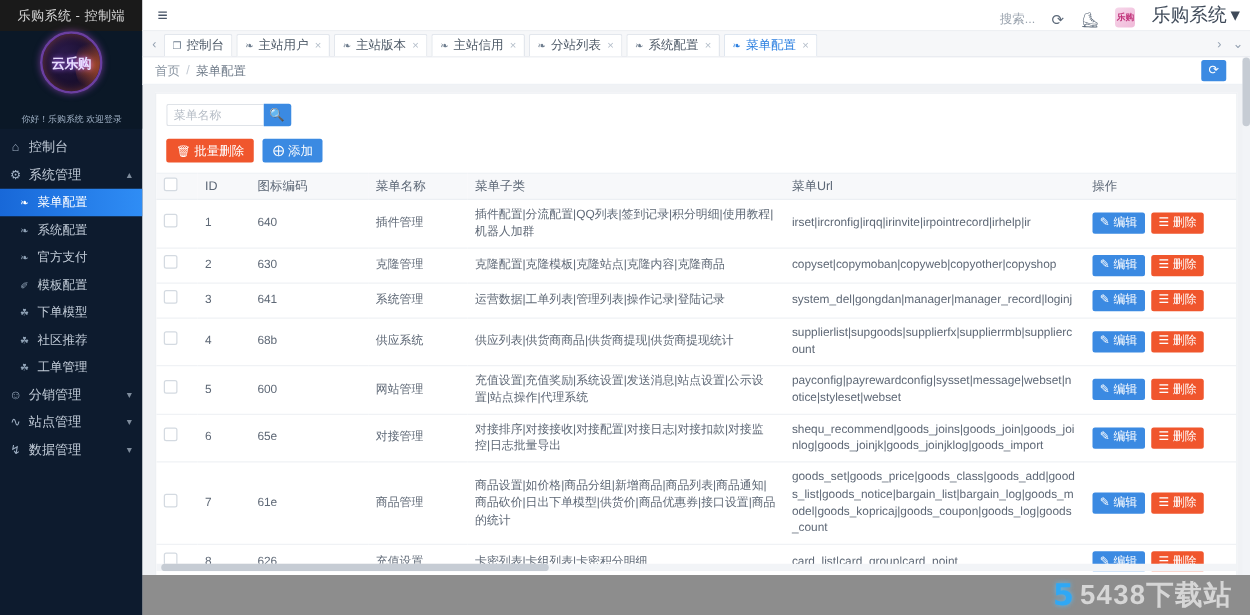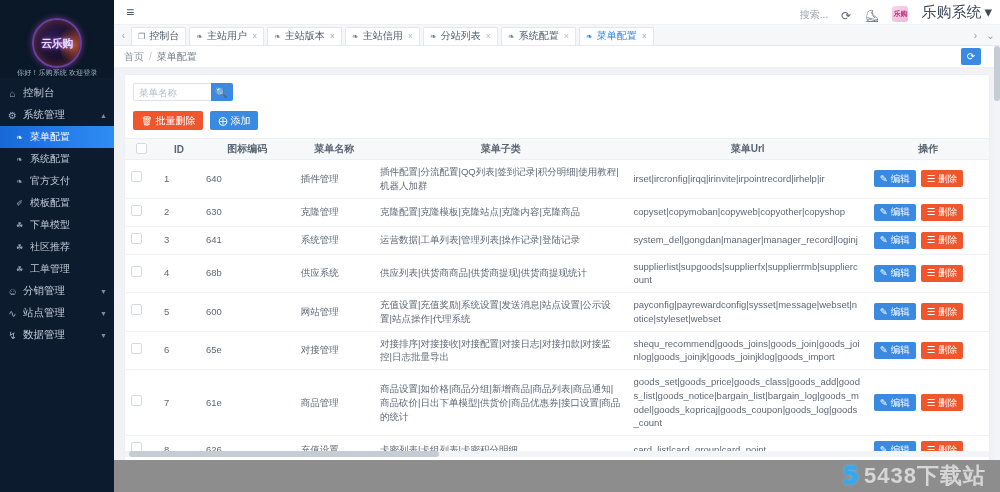--- a/index.html
+++ b/index.html
@@ -15,21 +15,21 @@
     width: 114px; height: 492px; background: #0d1b2e;
     display: flex; flex-direction: column; flex: 0 0 114px;
   }
   .sidebar-brand {
     height: 25px; background: #1a1a1a; color: #d8d8d8;
     display: flex; align-items: center; justify-content: center;
     font-size: 10.5px; letter-spacing: .3px; flex: 0 0 25px;
   }
   .sidebar-logo-wrap {
     height: 78px; display: flex; flex-direction: column;
-    align-items: center; justify-content: flex-end; gap: 0;
+    align-items: center; justify-content: flex-start; gap: 16px;
     background: #0b1827; flex: 0 0 78px;
   }
   .logo-circle {
     width: 50px; height: 50px; border-radius: 50%;
     background: radial-gradient(circle at 35% 35%, #2b1a4a 0%, #1a1030 55%, #120a22 100%);
     border: 2px solid #6b3fa0;
     box-shadow: 0 0 6px rgba(180,80,220,.55), inset 0 0 8px rgba(255,120,60,.35);
     display: flex; align-items: center; justify-content: center;
     position: relative; overflow: hidden;
   }
@@ -135,22 +135,22 @@
     display: inline-flex; align-items: center; gap: 3px; font-family: inherit;
   }
   .btn-danger { background: #f0562d; }
   .btn-primary { background: #3b8ae2; }
   .btn .bic { font-size: 9px; }
 
   
   .table-wrap { height: 319px; overflow: hidden; position: relative; }
   table { width: 100%; border-collapse: collapse; table-layout: fixed; }
   thead th {
-    background: #f7f8fa; height: 21px; font-size: 10px; font-weight: bold;
-    color: #5b6675; text-align: center; padding: 0 6px;
+    background: #f7f8fa; height: 21px; font-size: 10px; font-weight: normal;
+    color: #5b6675; text-align: left; padding: 0 6px;
     border-top: 1px solid #eceff3; border-bottom: 1px solid #eceff3;
   }
   tbody td {
     font-size: 9.5px; color: #5e6876; padding: 5px 6px; vertical-align: middle;
     border-bottom: 1px solid #f0f2f5; line-height: 1.45; word-break: break-all;
   }
   .col-chk { width: 30px; }
   .col-id { width: 38px; }
   .col-icon { width: 86px; }
   .col-name { width: 72px; }
@@ -202,20 +202,21 @@
     position: absolute; left: 0; bottom: 0; width: 114px; height: 32px;
     background: #0d1b2e; z-index: 30;
   }
 </style>
 </head>
 <body>
 
 <div id="app">
 
   <div class="sidebar">
+    <div class="sidebar-brand">乐购系统 - 控制端</div>
 
     <div class="sidebar-logo-wrap">
       <div class="logo-circle">
         <span class="logo-text">云乐购</span>
       </div>
       <div class="logo-greet">你好！乐购系统 欢迎登录</div>
     </div>
 
     <div class="nav" id="nav">
         <div class="nav-item">

